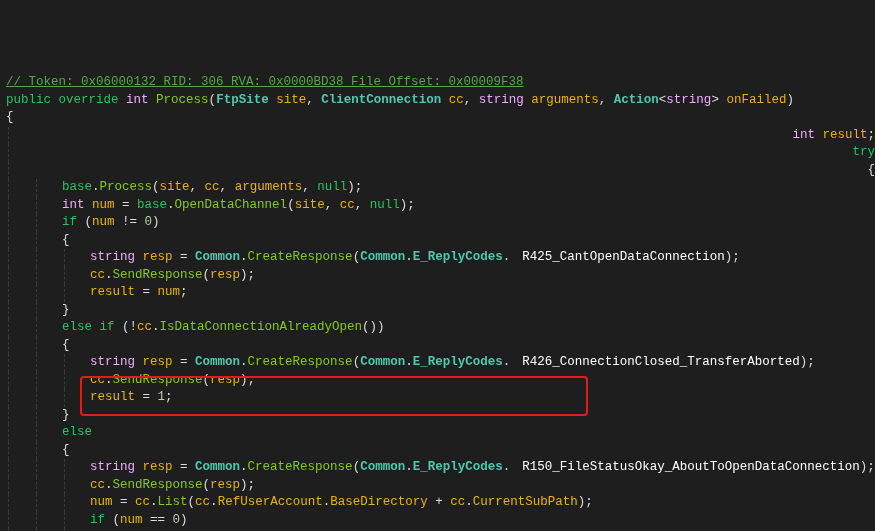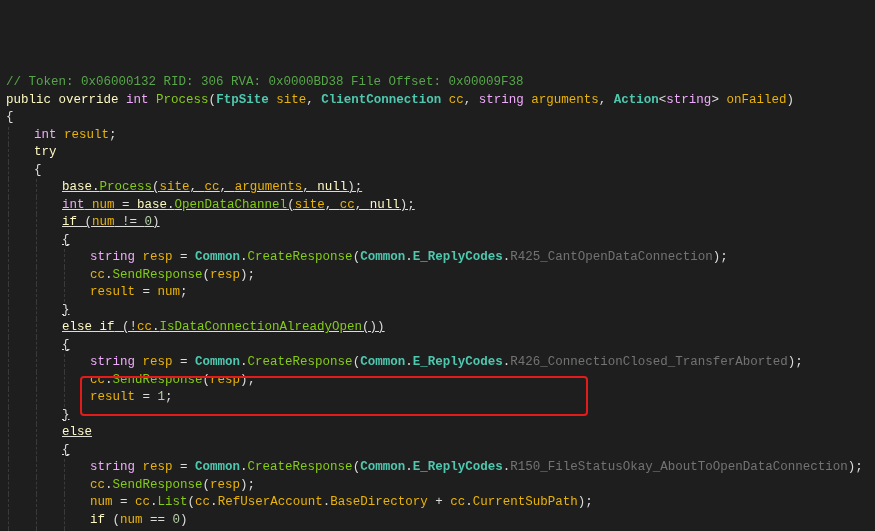--- a/index.html
+++ b/index.html
@@ -15,35 +15,35 @@
     height: 531px;
     overflow: hidden;
     white-space: pre;
   }
   .line { position: relative; }
   .guide {
     position: absolute;
     left: 0; top: 0; bottom: 0;
     border-left: 1px dashed #3a3a3a;
   }
-  .ind1 { padding-left: 28px; }
-  .ind2 { padding-left: 56px; text-decoration: underline; }
+  .ind1 { padding-left: 28px; text-align: right; }
+  .ind2 { padding-left: 56px; }
   .ind3 { padding-left: 84px; }
   
   .g1 { left: 2px; }
   .g2 { left: 30px; }
   .g3 { left: 58px; }
-  .kw { color:#fef9c3; }
+  .kw { color:#22c55e; }
   .type { color:#f0abfc; }
   .cls { color:#4ec9b0;font-weight:bold; }
   .method { color:#84cc16; }
   .var { color:#eab308; }
   .num { color:#b5cea8; }
-  .comment { color:#57a64a; }
-  .enum { color:#737373; }
+  .comment { color:#57a64a;text-decoration:underline; }
+  .enum { color:#ffffff;margin-left:12px; }
   .highlight-box {
     position: absolute;
     border: 2px solid #e41b1b;
     border-radius: 4px;
     pointer-events: none;
   }
 </style>
 </head>
 <body>
 

